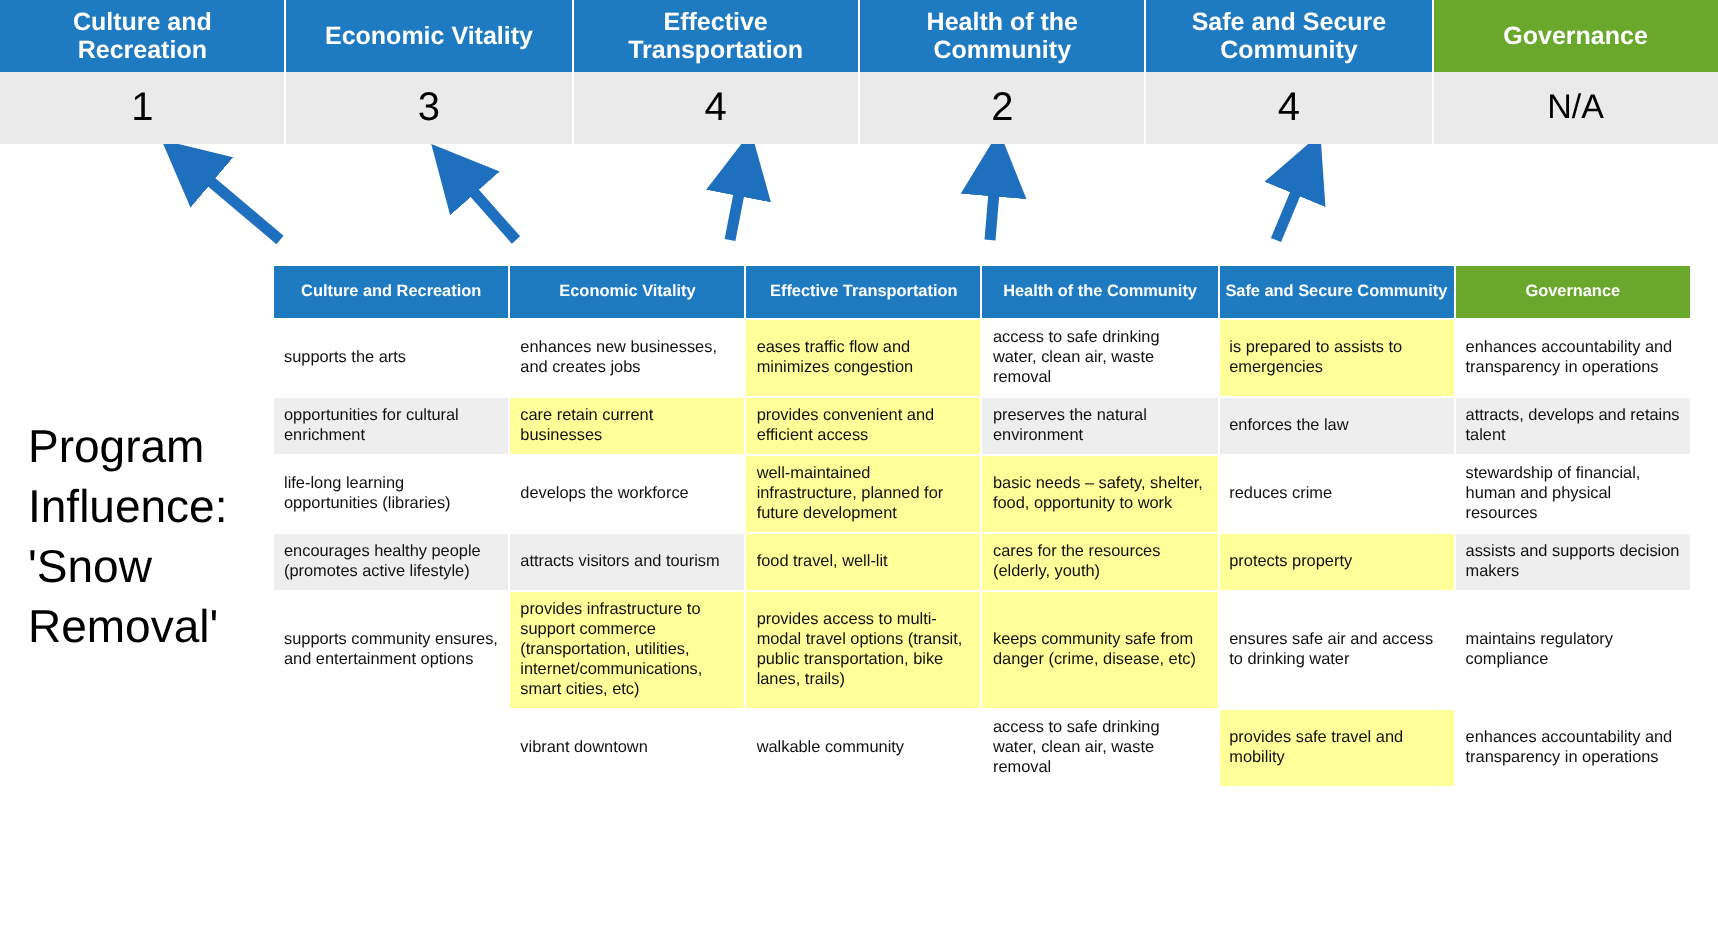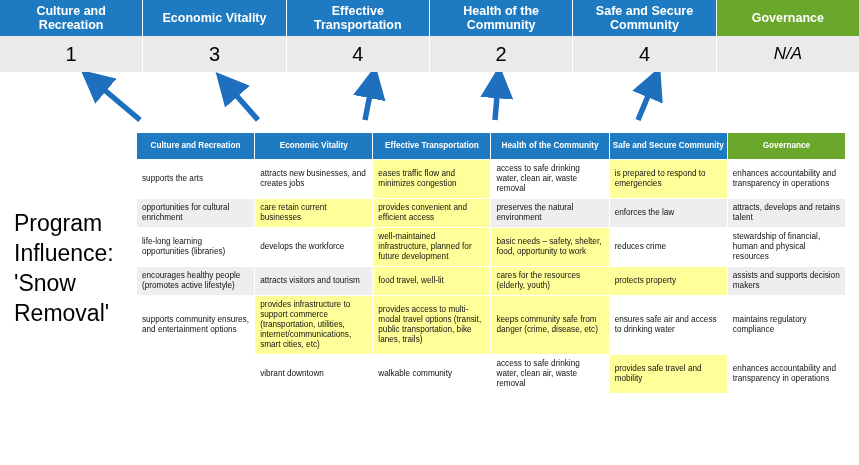--- a/index.html
+++ b/index.html
@@ -52,21 +52,21 @@
   .top-score-cell {
     flex: 1 1 0;
     display: flex;
     align-items: center;
     justify-content: center;
     font-size: 20px;
     color: #000000;
     box-sizing: border-box;
     border-right: 1px solid #ffffff;
   }
-  .top-score-cell:last-child { border-right: none; font-style: italic; }
+  .top-score-cell:last-child { border-right: none; }
   .score-na { font-size: 17px; }
 
   
   #arrows {
     position: absolute;
     left: 0;
     top: 72px;
     width: 859px;
     height: 62px;
   }
@@ -177,24 +177,24 @@
         <th style="background: rgb(31, 123, 193);">Economic Vitality</th>
         <th style="background: rgb(31, 123, 193);">Effective Transportation</th>
         <th style="background: rgb(31, 123, 193);">Health of the Community</th>
         <th style="background: rgb(31, 123, 193);">Safe and Secure Community</th>
         <th style="background: rgb(106, 168, 43);">Governance</th>
       </tr>
   </thead>
   <tbody id="matrix-body">
       <tr>
         <td>supports the arts</td>
-        <td>attracts new businesses, and creates jobs</td>
+        <td>enhances new businesses, and creates jobs</td>
         <td class="hl">eases traffic flow and minimizes congestion</td>
         <td>access to safe drinking water, clean air, waste removal</td>
-        <td class="hl">is prepared to respond to emergencies</td>
+        <td class="hl">is prepared to assists to emergencies</td>
         <td>enhances accountability and transparency in operations</td>
       </tr>
       <tr class="alt">
         <td>opportunities for cultural enrichment</td>
         <td class="hl">care retain current businesses</td>
         <td class="hl">provides convenient and efficient access</td>
         <td>preserves the natural environment</td>
         <td>enforces the law</td>
         <td>attracts, develops and retains talent</td>
       </tr>

